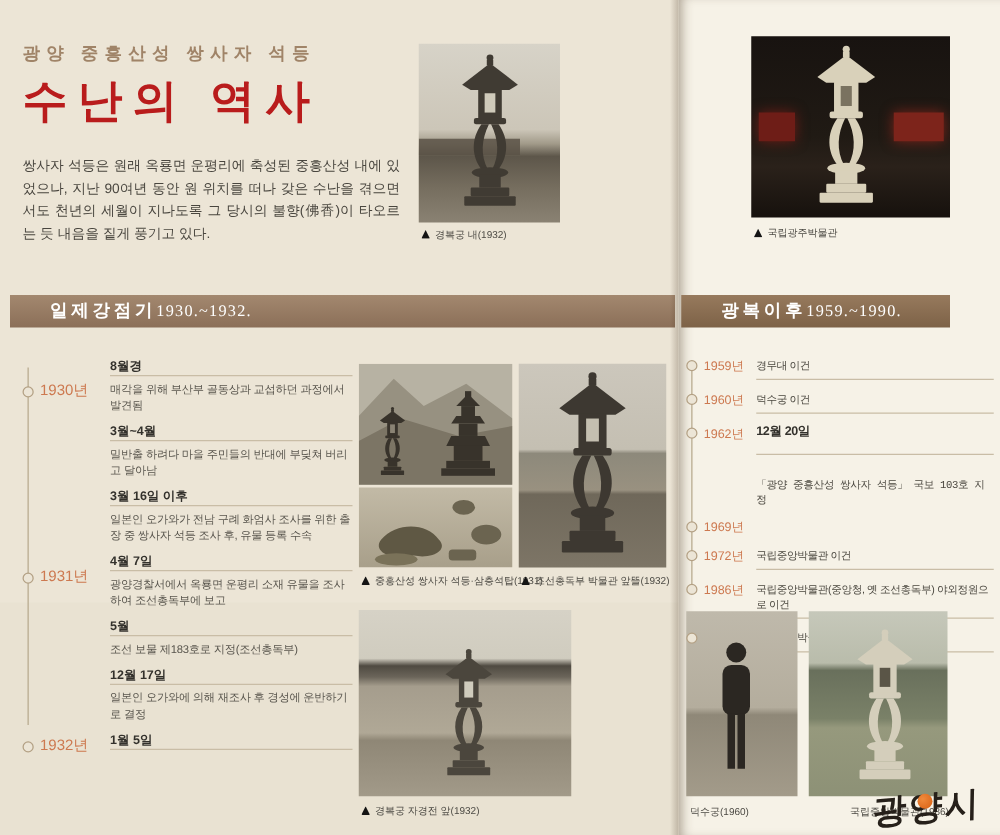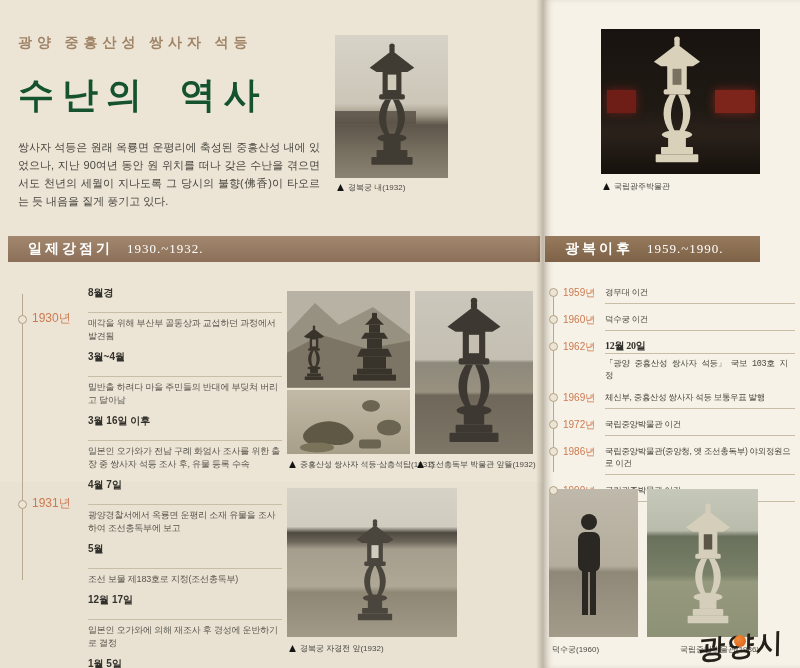--- a/index.html
+++ b/index.html
@@ -14,59 +14,59 @@
   .page-right{position:absolute;left:543px;top:0;width:257px;height:668px;background:#f6f2e7;
     box-shadow:inset 7px 0 9px -5px rgba(70,50,30,.45);}
   .fold{position:absolute;left:536px;top:0;width:8px;height:668px;
     background:linear-gradient(to right,rgba(60,40,20,0),rgba(60,40,20,.28));}
   .right-edge{position:absolute;left:552px;top:6px;width:240px;height:1px;background:rgba(90,70,50,.15);}
 
   
   .intro{position:absolute;left:18px;top:34px;width:305px;}
   .subtitle{font-family:"Liberation Serif","DejaVu Serif",serif;font-size:14px;font-weight:700;
     letter-spacing:5px;color:#a08468;}
-  .title{font-family:Liberation Mono, monospace;font-size:36px;font-weight:700;
-    letter-spacing:8px;color:#14532d;margin-top:19px;}
+  .title{font-family:Liberation Sans, sans-serif;font-size:36px;font-weight:700;
+    letter-spacing:8px;color:#b91c1c;margin-top:5px;}
   .body-text{margin-top:18px;font-size:11px;line-height:18px;color:#49463f;width:302px;text-align:justify;}
 
   
-  .section-bar{position:absolute;height:26px;display:flex;align-items:center;gap:14px;
-    padding-left:20px;box-sizing:border-box;color:#fff;
+  .section-bar{position:absolute;height:26px;display:flex;align-items:center;
+    padding-left:32px;box-sizing:border-box;color:#fff;
     font-family:"Liberation Serif","DejaVu Serif",serif;
     background:linear-gradient(180deg,#a3886f 0%,#8b6f58 100%);}
   .bar-left{left:8px;top:236px;width:532px;}
   .bar-right{left:545px;top:236px;width:215px;background:linear-gradient(180deg,#977a5d 0%,#7d6247 100%);}
   .bar-label{font-size:14px;font-weight:700;letter-spacing:3px;}
   .bar-range{font-size:13px;letter-spacing:1px;}
 
   
   .tl{position:absolute;left:18px;top:286px;width:264px;}
   .tl::before{content:'';position:absolute;left:4px;top:8px;width:1px;height:286px;background:#b7a98d;}
   .tl-group{display:flex;position:relative;}
   .tl-yearcol{width:70px;display:flex;align-items:center;gap:5px;flex-shrink:0;}
   .dot{width:7px;height:7px;border:1.5px solid #b3a084;border-radius:50%;background:#ece5d6;
     display:inline-block;margin-top:2px;position:relative;z-index:1;flex-shrink:0;}
   .tl-year{font-size:12px;color:#cd7950;letter-spacing:0;}
   .tl-entries{flex:1;min-width:0;}
   .entry{margin-bottom:7px;}
-  .entry-date{font-size:10px;font-weight:700;color:#33312c;padding-bottom:12px;margin-bottom:4px;
+  .entry-date{font-size:10px;font-weight:700;color:#33312c;padding-bottom:0;margin-bottom:4px;
     border-bottom:1px solid #c9bda6;}
   .entry-text{font-size:9px;line-height:13px;color:#58554d;letter-spacing:-0.2px;}
 
   
   .rtl{position:absolute;left:549px;top:286px;width:246px;}
   .rtl::before{content:'';position:absolute;left:4px;top:8px;width:1px;height:178px;background:#b7a98d;}
   .r-row{display:flex;margin-bottom:9px;position:relative;}
   .r-yearcol{width:56px;display:flex;align-items:flex-start;gap:5px;flex-shrink:0;}
   .r-year{font-size:10px;color:#cd7950;}
   .r-content{flex:1;min-width:0;font-size:8.5px;line-height:12px;color:#4a473f;
     border-bottom:1px solid #c9bda6;padding-bottom:5px;letter-spacing:-0.3px;}
   .r-content.no-line{border-bottom:none;padding-bottom:0;}
   .r-date{font-size:10px;font-weight:700;color:#33312c;border-bottom:1px solid #c9bda6;
-    padding-bottom:1px;margin-bottom:4px;font-family:Liberation Serif, serif;}
+    padding-bottom:11px;margin-bottom:18px;}
   .r-text{font-size:8.5px;line-height:12px;color:#4a473f;letter-spacing:-0.3px;font-family:Liberation Mono, monospace;}
 
   
   .photo{position:absolute;overflow:hidden;}
   .lantern{position:absolute;left:50%;transform:translateX(-50%);}
   .caption{position:absolute;display:flex;align-items:center;gap:4px;font-size:8px;color:#4c4a44;white-space:nowrap;}
   .cap-ic{width:7px;height:7px;background:#141414;clip-path:polygon(50% 0,100% 100%,0 100%);
     border-radius:1px;flex-shrink:0;}
 
   .p1{left:335px;top:35px;width:113px;height:143px;
@@ -316,21 +316,20 @@
       <div class="r-date">12월 20일</div>
       <div class="r-text">「광양 중흥산성 쌍사자 석등」 국보 103호 지정</div>
     </div>
   </div>
 
   <div class="r-row">
     <div class="r-yearcol">
       <span class="dot"></span>
       <span class="r-year">1969년</span>
     </div>
-    <div class="r-content">체신부, 중흥산성 쌍사자 석등 보통우표 발행</div>
   </div>
 
   <div class="r-row">
     <div class="r-yearcol">
       <span class="dot"></span>
       <span class="r-year">1972년</span>
     </div>
     <div class="r-content">국립중앙박물관 이건</div>
   </div>
 

